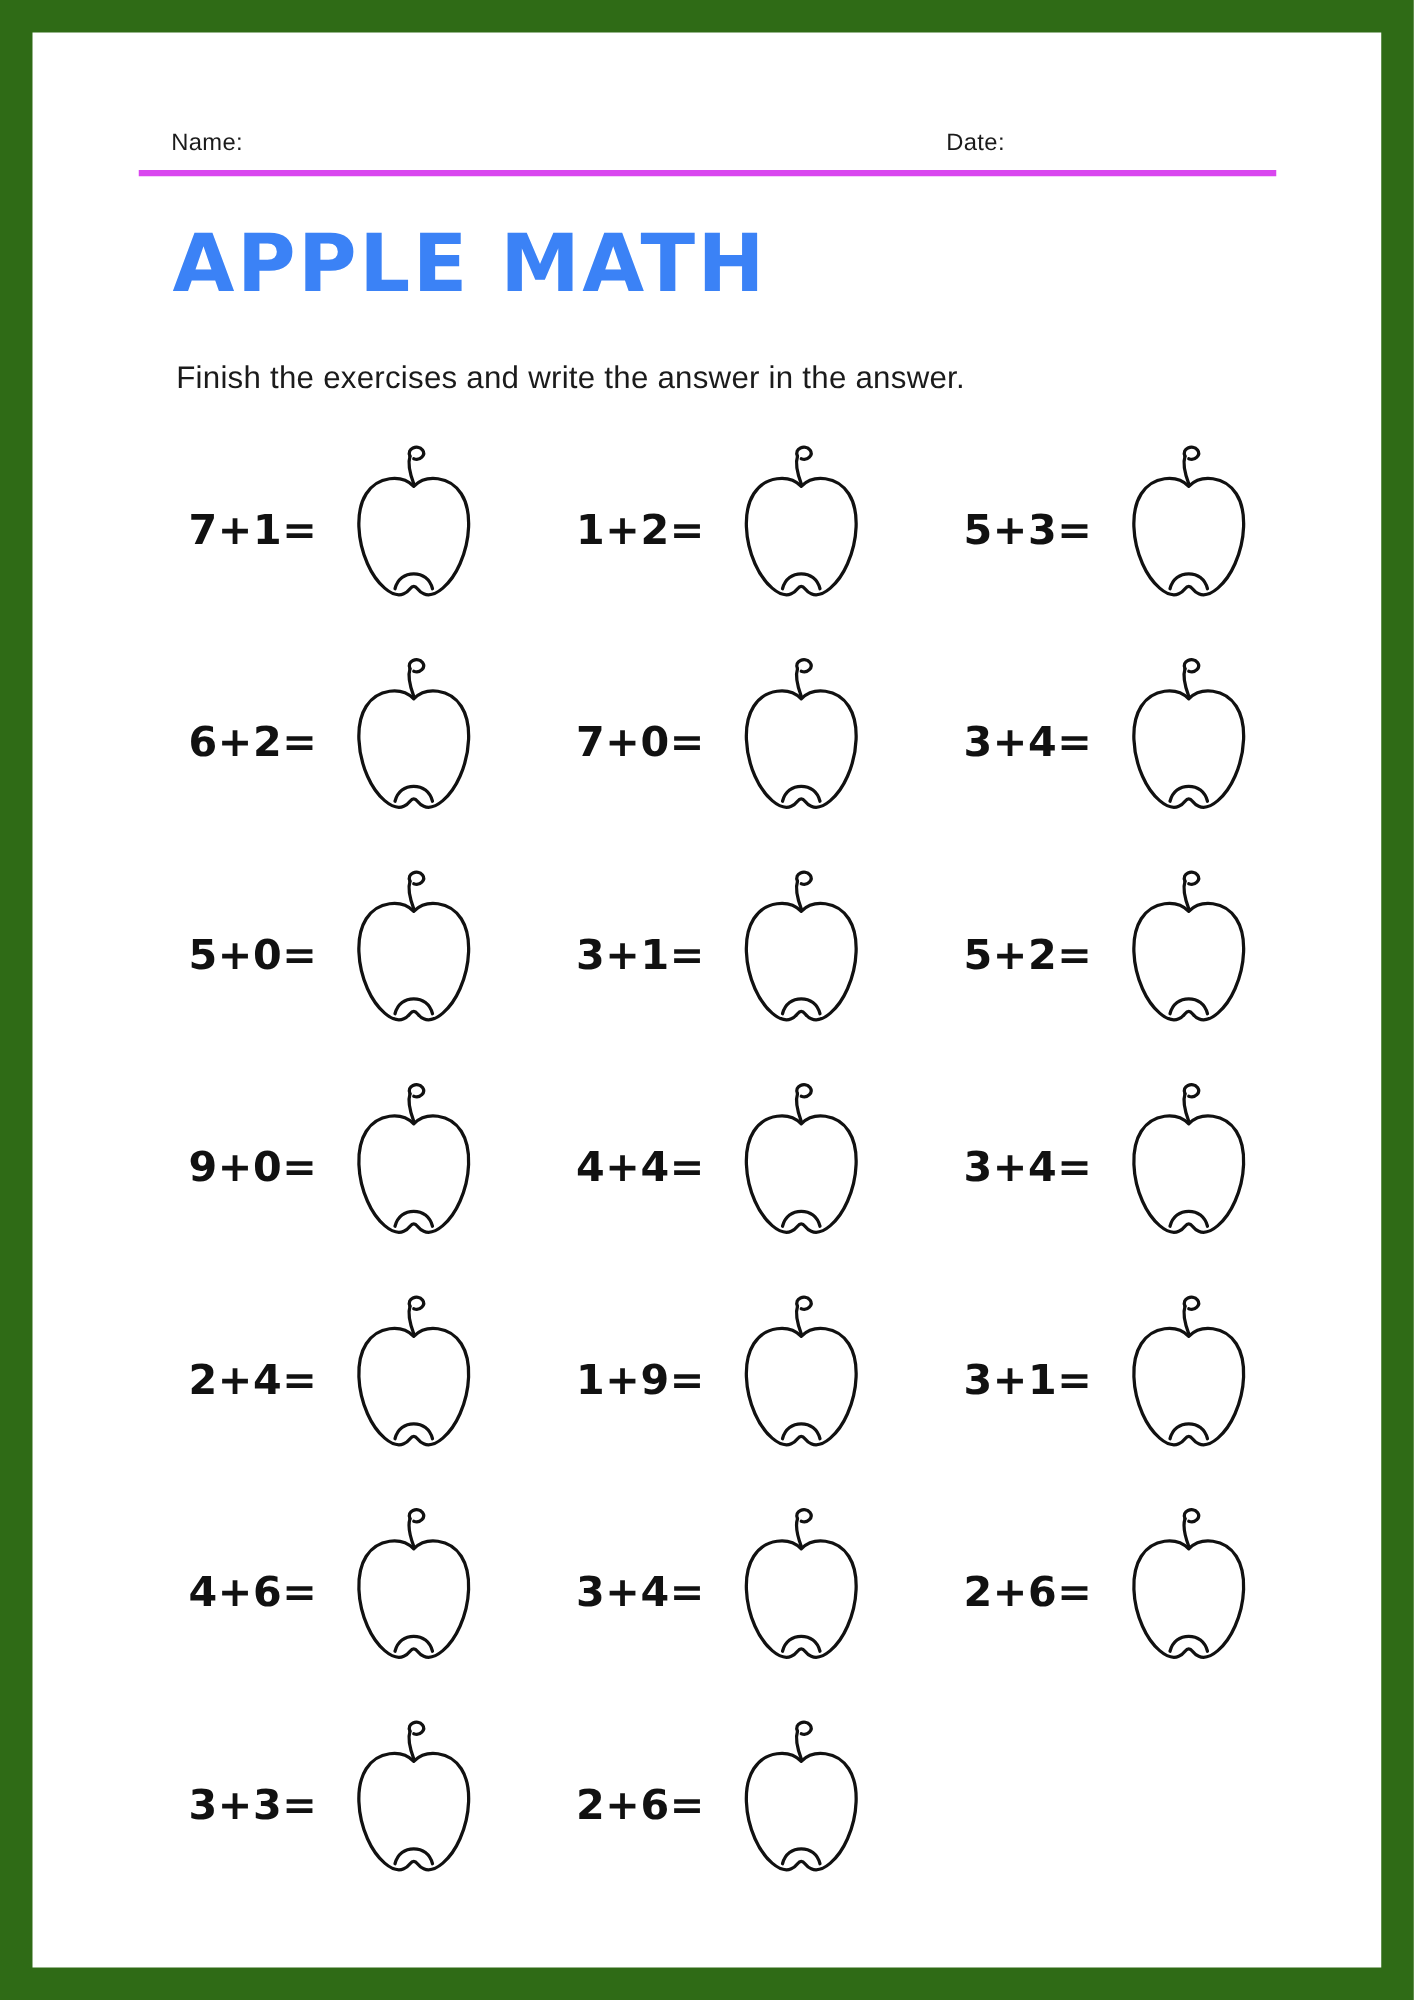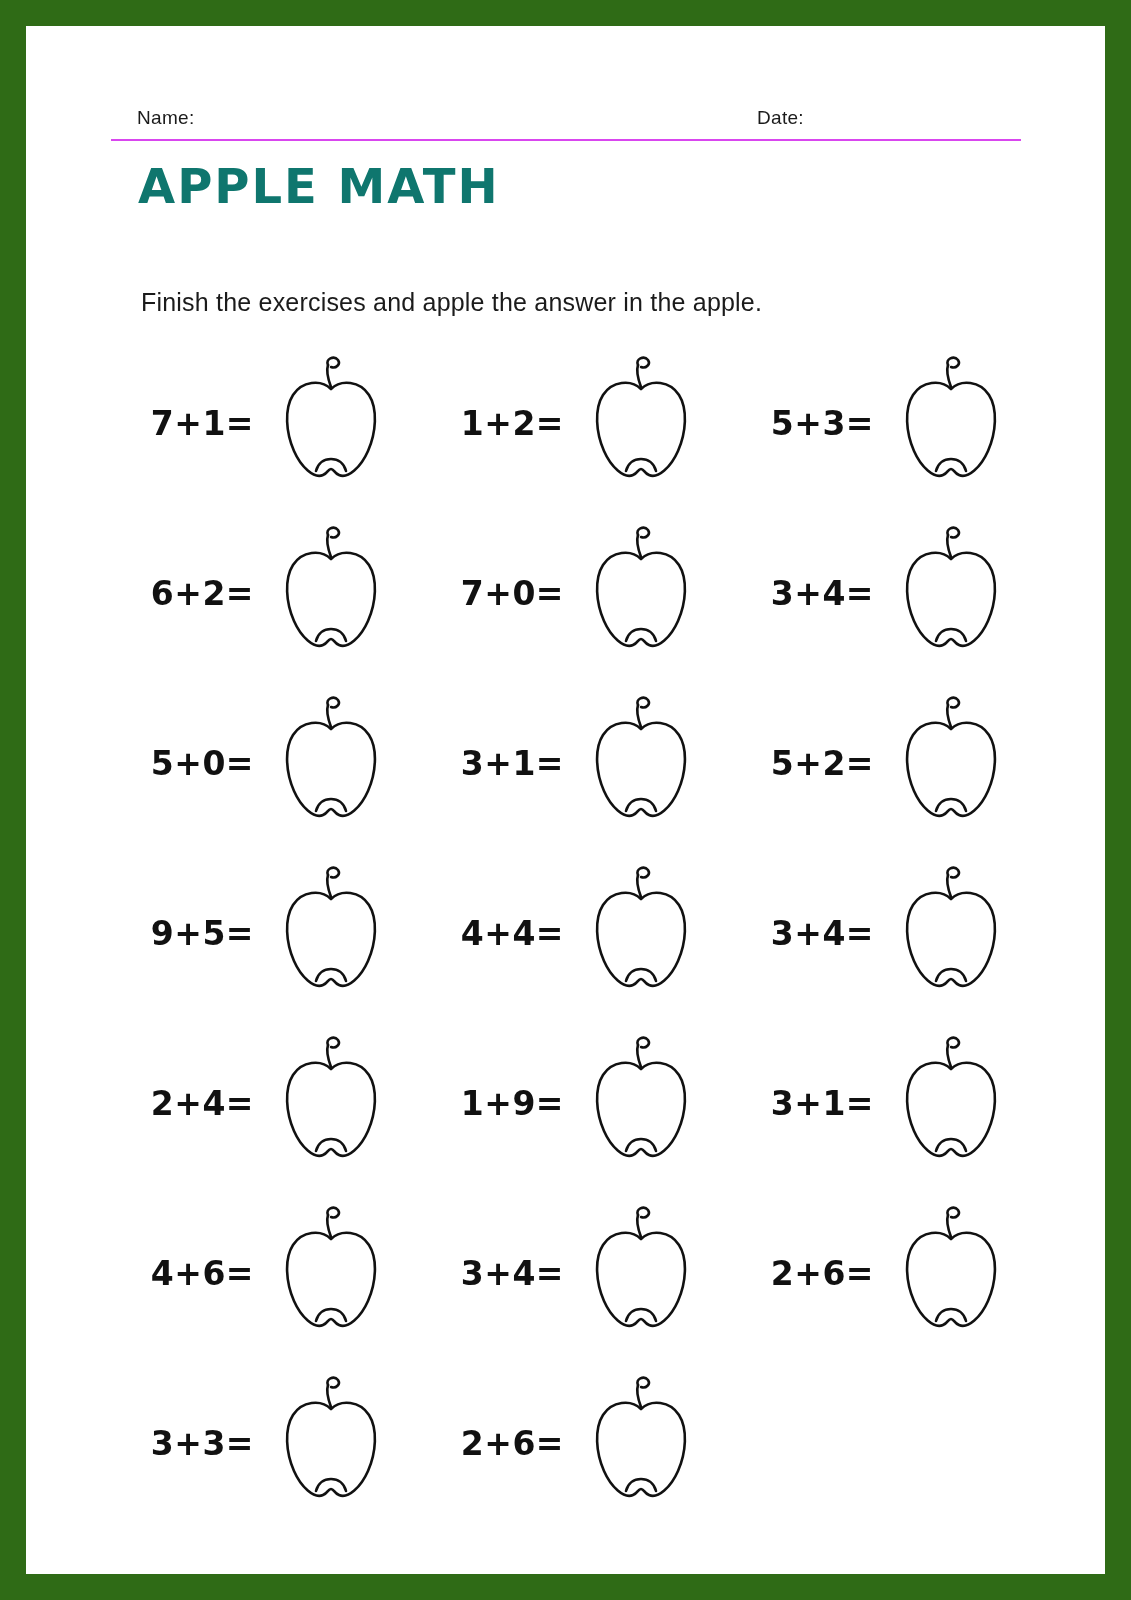--- a/index.html
+++ b/index.html
@@ -21,42 +21,42 @@
     height: 1548px;
     background: #ffffff;
     box-sizing: border-box;
   }
   .header-fields {
     position: absolute;
     left: 85px;
     top: 70px;
     width: 910px;
     height: 45px;
-    border-bottom: 2px solid #d946ef;
+    border-bottom: 5px solid #d946ef;
     box-sizing: border-box;
   }
   .field-label {
     position: absolute;
     font-size: 19px;
     color: #1b1b1b;
     letter-spacing: 0.3px;
     bottom: 10px;
   }
   .field-name { left: 26px; }
   .field-date { left: 646px; }
 
   .title {
     position: absolute;
     left: 112px;
-    top: 136px;
+    top: 154px;
     font-family: "DejaVu Sans", sans-serif;
     font-weight: bold;
-    font-size: 48px;
+    font-size: 64px;
     letter-spacing: 2px;
-    color: #0f766e;
+    color: #3b82f6;
     line-height: 1;
   }
   .subtitle {
     position: absolute;
     left: 115px;
     top: 262px;
     font-size: 25px;
     color: #1b1b1b;
     letter-spacing: 0.2px;
   }
@@ -104,21 +104,21 @@
 <body>
 
 <div class="page">
 
   <div class="header-fields">
     <span class="field-label field-name">Name:</span>
     <span class="field-label field-date">Date:</span>
   </div>
 
   <div class="title">APPLE MATH</div>
-  <div class="subtitle">Finish the exercises and apple the answer in the apple.</div>
+  <div class="subtitle">Finish the exercises and write the answer in the answer.</div>
 
   <div class="grid">
       <div class="cell">
         <div class="expr">7+1=</div>
         <div class="apple-wrap">
           <svg viewBox="0 0 130 140" xmlns="http://www.w3.org/2000/svg">
             <g fill="none" stroke="#111111" stroke-width="2.6" stroke-linecap="round" stroke-linejoin="round">
               <path d="M65 34 C62 26 60 18 62 12"></path>
               <path d="M62 12 C59 6 68 2 72 7 C75 11 70 16 65 14"></path>
               <path d="M65 36 C55 26 36 28 27 42 C18 56 20 80 28 98 C35 114 48 126 57 122 C62 120 62 116 65 116 C68 116 68 120 73 122 C82 126 95 114 102 98 C110 80 112 56 103 42 C94 28 75 26 65 36 Z"></path>
@@ -225,21 +225,21 @@
             <g fill="none" stroke="#111111" stroke-width="2.6" stroke-linecap="round" stroke-linejoin="round">
               <path d="M65 34 C62 26 60 18 62 12"></path>
               <path d="M62 12 C59 6 68 2 72 7 C75 11 70 16 65 14"></path>
               <path d="M65 36 C55 26 36 28 27 42 C18 56 20 80 28 98 C35 114 48 126 57 122 C62 120 62 116 65 116 C68 116 68 120 73 122 C82 126 95 114 102 98 C110 80 112 56 103 42 C94 28 75 26 65 36 Z"></path>
               <path d="M50 118 C52 110 58 106 65 106 C72 106 78 110 80 118"></path>
             </g>
           </svg>
         </div>
       </div>
       <div class="cell">
-        <div class="expr">9+5=</div>
+        <div class="expr">9+0=</div>
         <div class="apple-wrap">
           <svg viewBox="0 0 130 140" xmlns="http://www.w3.org/2000/svg">
             <g fill="none" stroke="#111111" stroke-width="2.6" stroke-linecap="round" stroke-linejoin="round">
               <path d="M65 34 C62 26 60 18 62 12"></path>
               <path d="M62 12 C59 6 68 2 72 7 C75 11 70 16 65 14"></path>
               <path d="M65 36 C55 26 36 28 27 42 C18 56 20 80 28 98 C35 114 48 126 57 122 C62 120 62 116 65 116 C68 116 68 120 73 122 C82 126 95 114 102 98 C110 80 112 56 103 42 C94 28 75 26 65 36 Z"></path>
               <path d="M50 118 C52 110 58 106 65 106 C72 106 78 110 80 118"></path>
             </g>
           </svg>
         </div>

